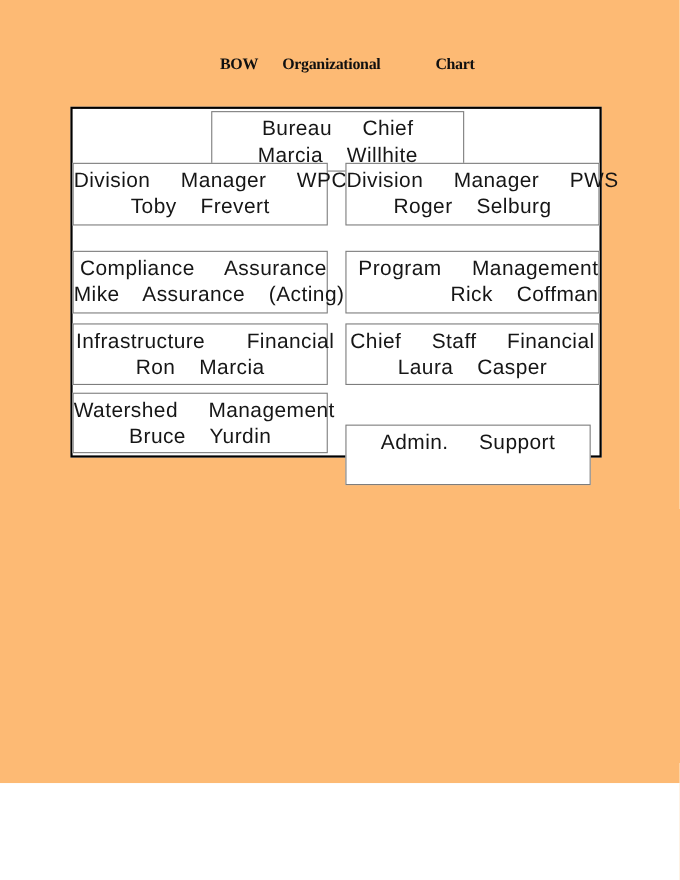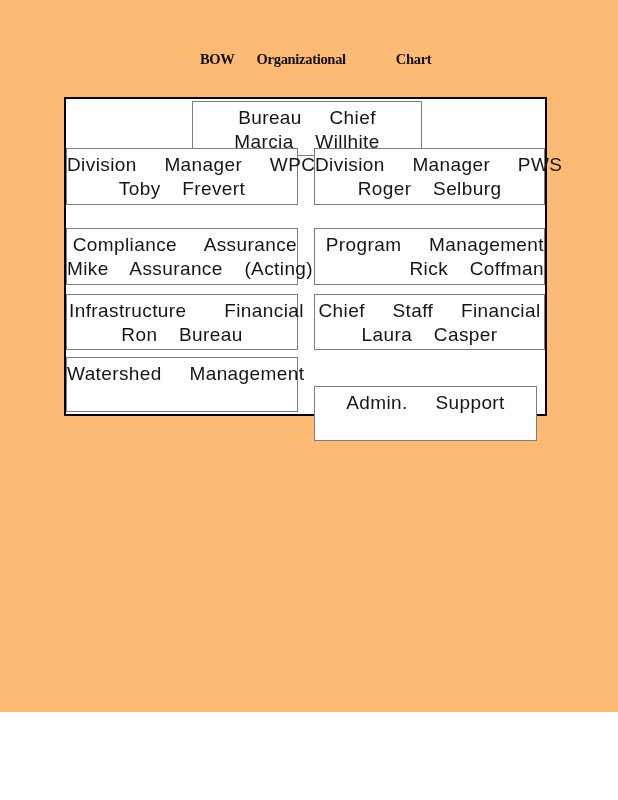--- a/index.html
+++ b/index.html
@@ -110,29 +110,30 @@
     <div class="nl">Mike Assurance (Acting)</div>
   </div>
 
   <div class="box col-r row-2">
     <div class="tl">Program Management</div>
     <div class="nl">Rick Coffman</div>
   </div>
 
   <div class="box col-l row-3">
     <div class="tl tl-overflow">Infrastructure Financial Ass</div>
-    <div class="nl">Ron Bureau</div>
+    <div class="nl">Ron Marcia</div>
   </div>
 
   <div class="box col-r row-3">
     <div class="tl">Chief Staff Financial</div>
     <div class="nl">Laura Casper</div>
   </div>
 
   <div class="box col-l row-4">
     <div class="tl">Watershed Management</div>
+    <div class="nl">Bruce Yurdin</div>
   </div>
 
   <div class="box col-r row-4 b-admin">
     <div class="tl">Admin. Support</div>
   </div>
 
 </div>
 
 </body></html>

